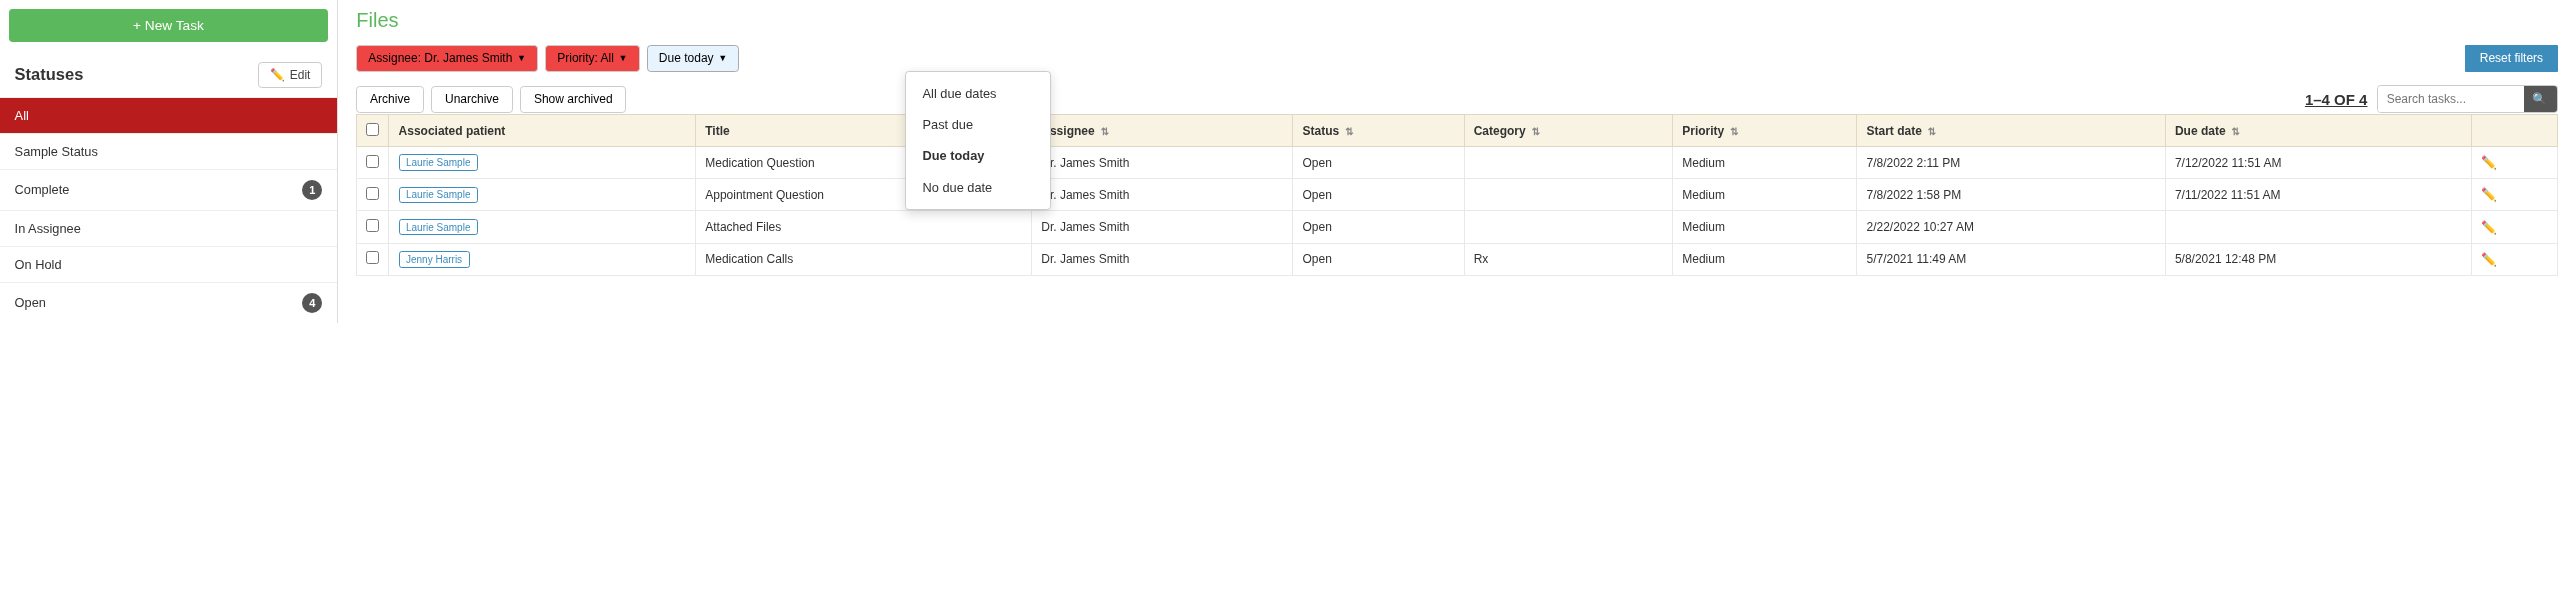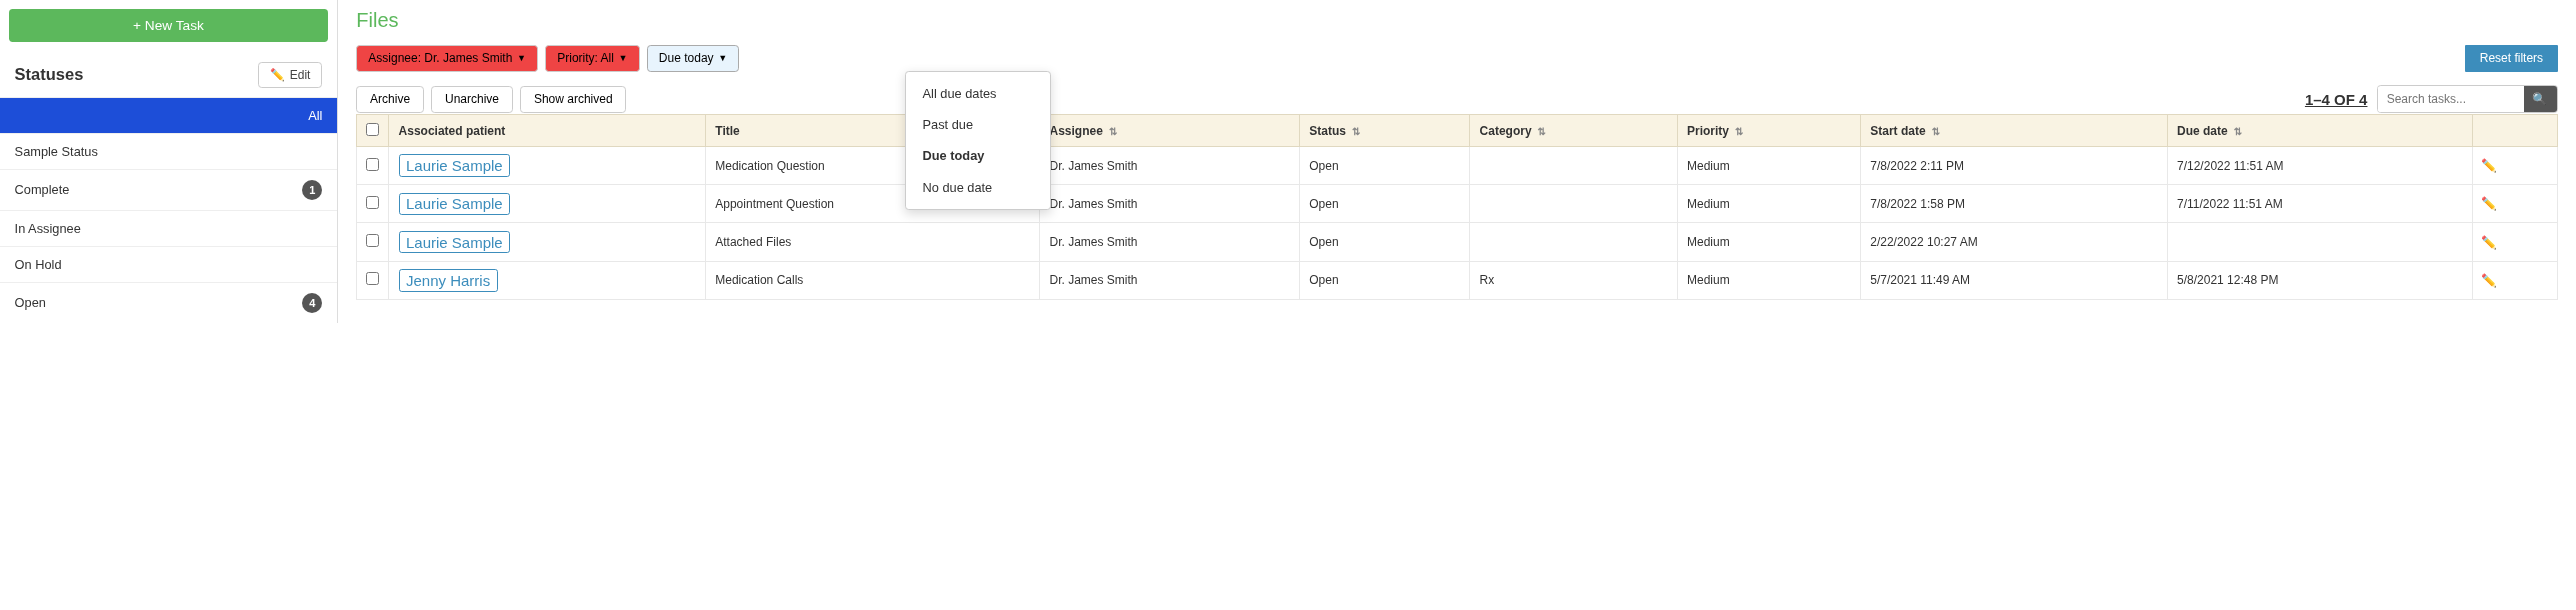--- a/index.html
+++ b/index.html
@@ -6,21 +6,21 @@
     body { font-family: -apple-system, BlinkMacSystemFont, 'Segoe UI', Arial, sans-serif; font-size: 12.8px; background: #fff; color: #333; display: flex; }
 
     
     .sidebar { width: 338px; min-width: 338px; border-right: 0.9px solid #ddd; padding: 0; }
     .new-task-btn { display: block; width: calc(100% - 18.3px); margin: 9.1px; background: #5cb85c; color: #fff; border: none; border-radius: 3.7px; padding: 9.1px 0; font-size: 13.7px; cursor: pointer; text-align: center; font-weight: 500; }
     .statuses-header { display: flex; align-items: center; justify-content: space-between; padding: 11px 14.6px 9.1px 14.6px; }
     .statuses-title { font-size: 16.5px; font-weight: 700; }
     .edit-btn { display: flex; align-items: center; gap: 4.6px; background: #fff; border: 0.9px solid #ccc; border-radius: 3.7px; padding: 4.6px 11px; cursor: pointer; font-size: 12px; color: #444; }
     .status-list { list-style: none; }
     .status-item { display: flex; align-items: center; justify-content: space-between; padding: 10px 14.6px; border-top: 0.9px solid #eee; cursor: pointer; font-size: 12.8px; }
-    .status-item.active { background: #1d4ed8; color: #fff; justify-content: flex-end; }
+    .status-item.active { background: #b91c1c; color: #fff; }
     .badge { background: #555; color: #fff; border-radius: 50%; width: 20px; height: 20px; display: flex; align-items: center; justify-content: center; font-size: 11px; font-weight: 600; }
 
     
     .main { flex: 1; padding: 9.1px 18.3px; overflow: auto; position: relative; }
     .page-title { font-size: 20px; font-weight: 400; color: #5cb85c; margin-bottom: 12.8px; }
 
     
     .filter-bar { display: flex; align-items: center; gap: 7.3px; margin-bottom: 12.8px; }
     .filter-btn { background: #ef4444; border: 0.9px solid #ccc; border-radius: 3.7px; padding: 5.5px 11px; font-size: 12px; cursor: pointer; display: flex; align-items: center; gap: 4.6px; }
     .filter-btn.active { background: #e8f4fd; border-color: #aaa; }
@@ -34,21 +34,21 @@
     .pagination-search { margin-left: auto; display: flex; align-items: center; gap: 9.1px; }
     .pagination-text { font-size: 15px; font-weight: 600; text-decoration: underline; }
     .search-box { display: flex; align-items: center; border: 0.9px solid #ccc; border-radius: 3.7px; overflow: hidden; }
     .search-box input { border: none; outline: none; padding: 5.5px 9.1px; font-size: 12px; width: 146px; color: #999; }
     .search-box button { background: #555; border: none; padding: 6.4px 9.1px; cursor: pointer; color: #fff; font-size: 12px; }
 
     
     .task-table { width: 100%; border-collapse: collapse; font-size: 12px; }
     .task-table th { background: #f9f3e3; border: 0.9px solid #e0d8c0; padding: 7.3px 9.1px; text-align: left; font-weight: 600; white-space: nowrap; }
     .task-table td { border: 0.9px solid #e8e8e8; padding: 7.3px 9.1px; vertical-align: middle; }
-    .patient-link { color: #3c8dbc; border: 0.9px solid #3c8dbc; border-radius: 2.7px; padding: 1.8px 6.4px; background: #fff; cursor: pointer; font-size: 15px; white-space: nowrap; }
+    .patient-link { color: #3c8dbc; border: 0.9px solid #3c8dbc; border-radius: 2.7px; padding: 1.8px 6.4px; background: #fff; cursor: pointer; font-size: 10px; white-space: nowrap; }
     .edit-icon-btn { background: none; border: none; cursor: pointer; color: #3c8dbc; font-size: 12.8px; }
     .sort-icon { font-size: 10px; color: #888; margin-left: 2.7px; }
     .checkbox-col { width: 27.4px; text-align: center; }
     .dropdown-menu { position: absolute; top: 71px; left: 567px; background: #fff; border: 0.9px solid #ccc; border-radius: 3.7px; box-shadow: 0 3.7px 11px rgba(0,0,0,0.15); z-index: 20; min-width: 146px; padding: 5.5px 0; }
     .dropdown-item { padding: 8.2px 16.5px; cursor: pointer; font-size: 12.8px; }
     .dropdown-item.selected { font-weight: 600; }
     .caret { font-size: 9.1px; }
   </style>
 </head>
 <body>

